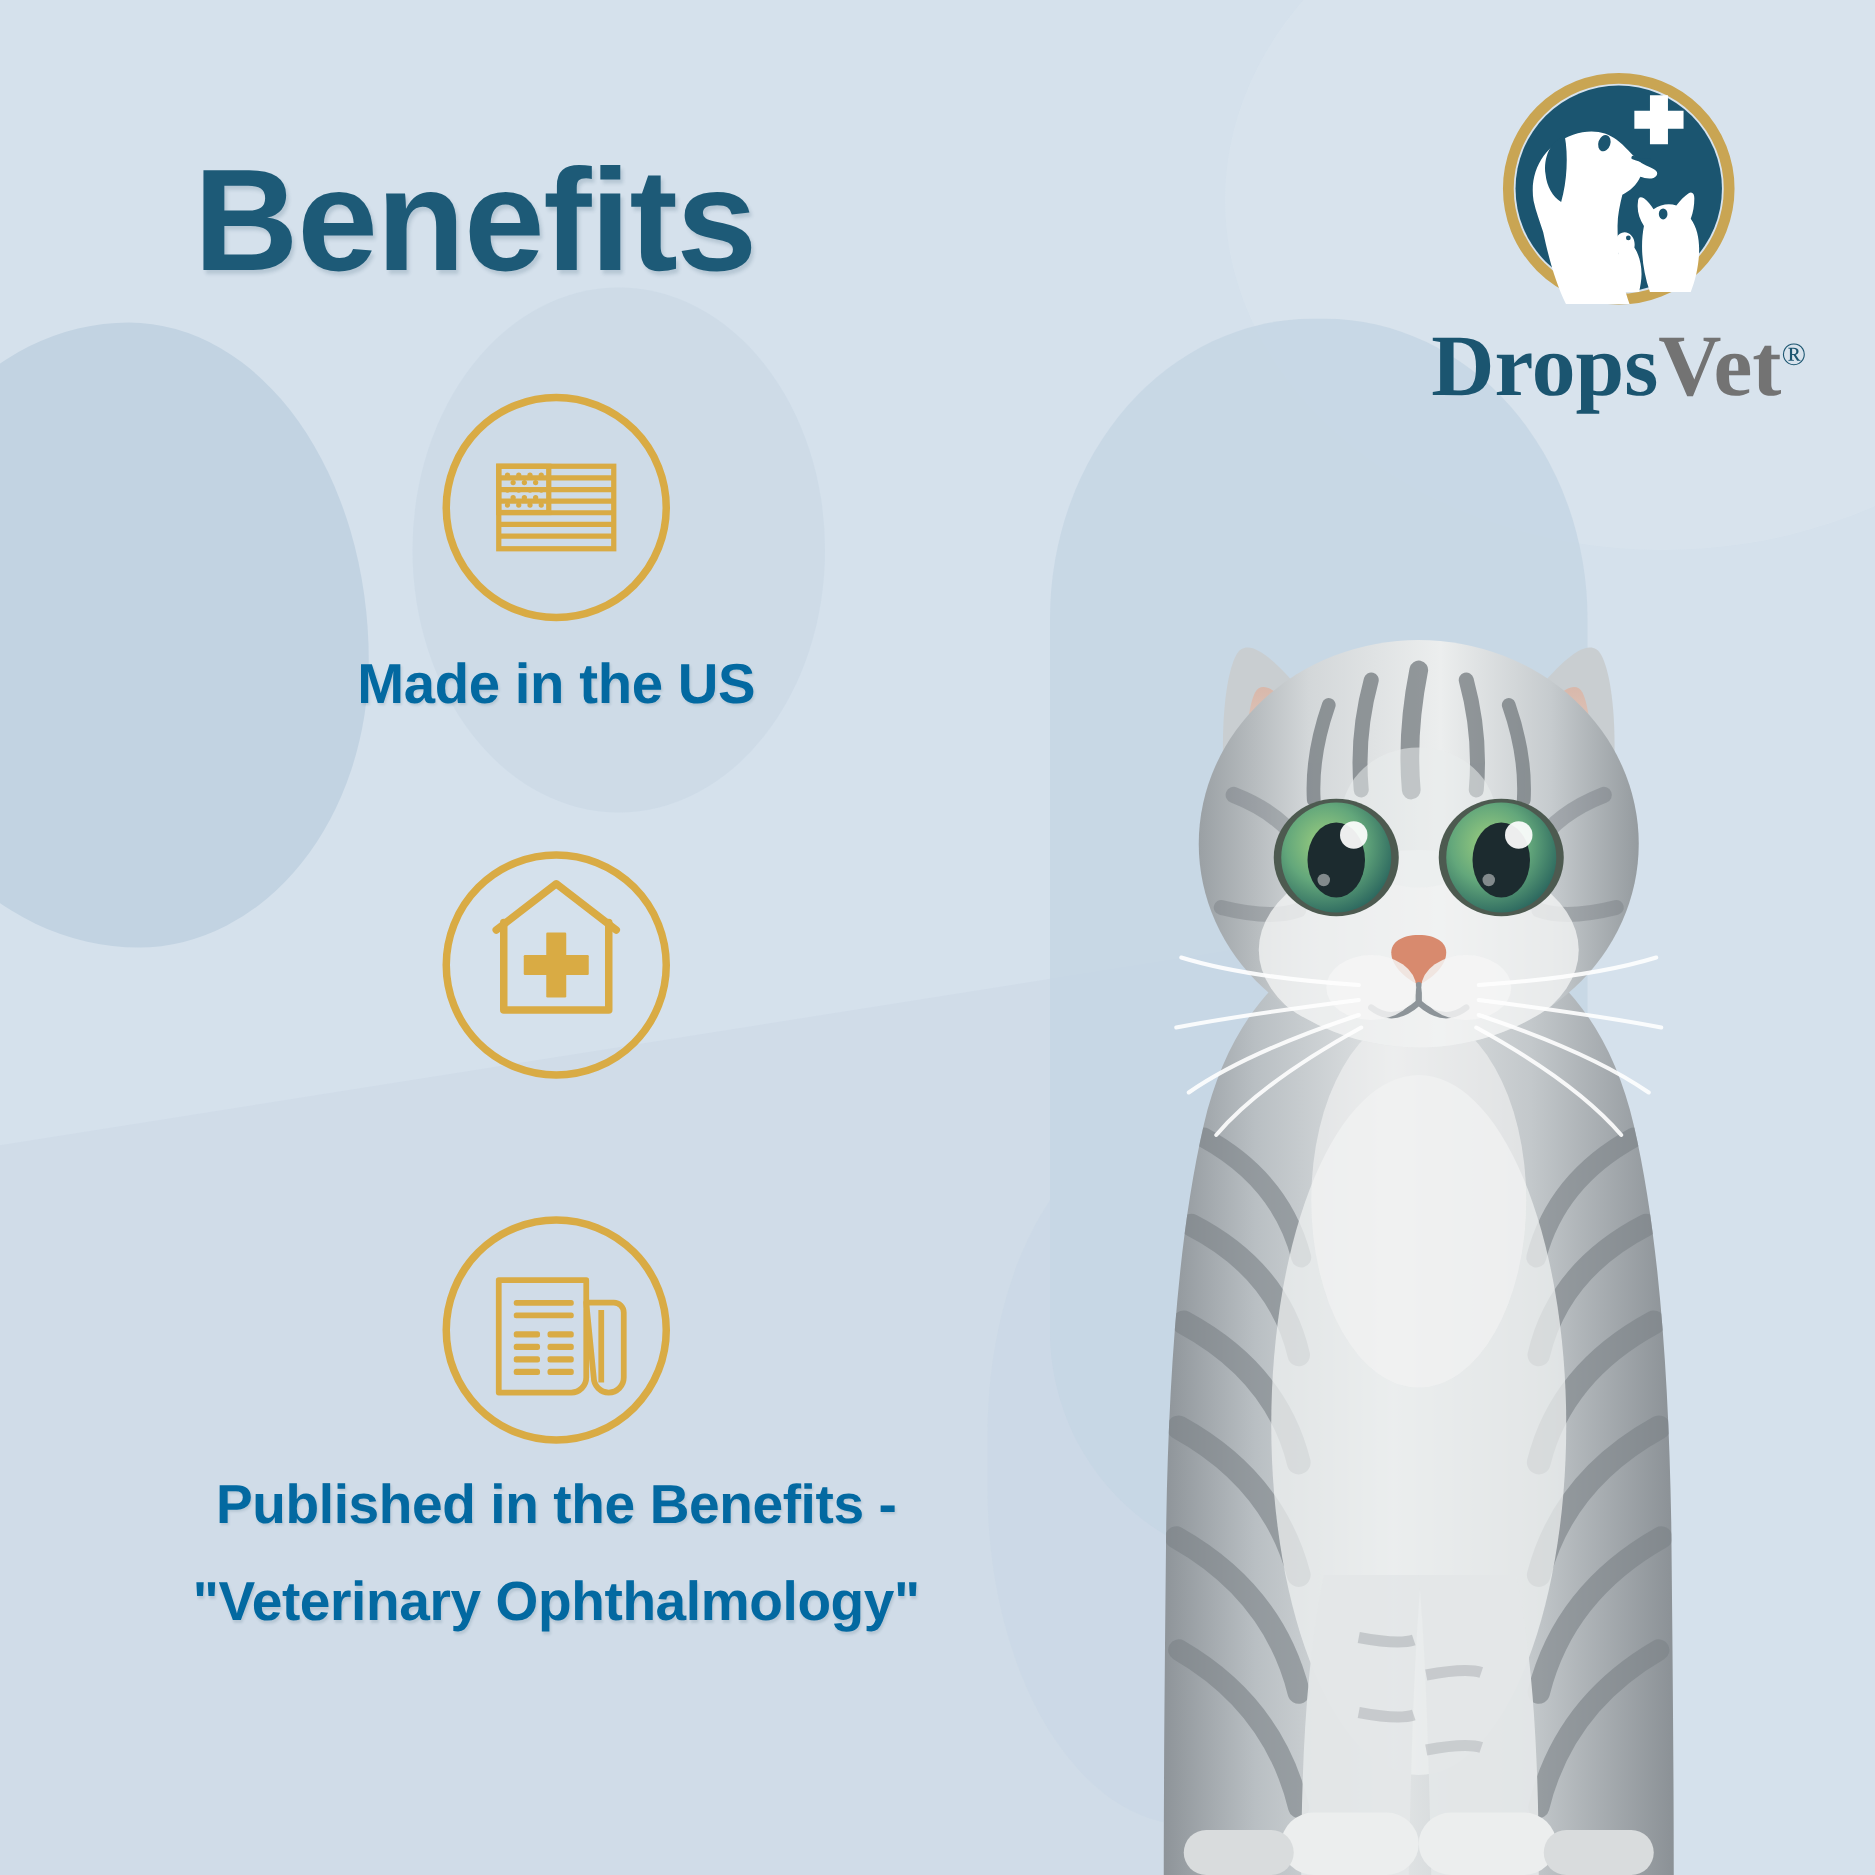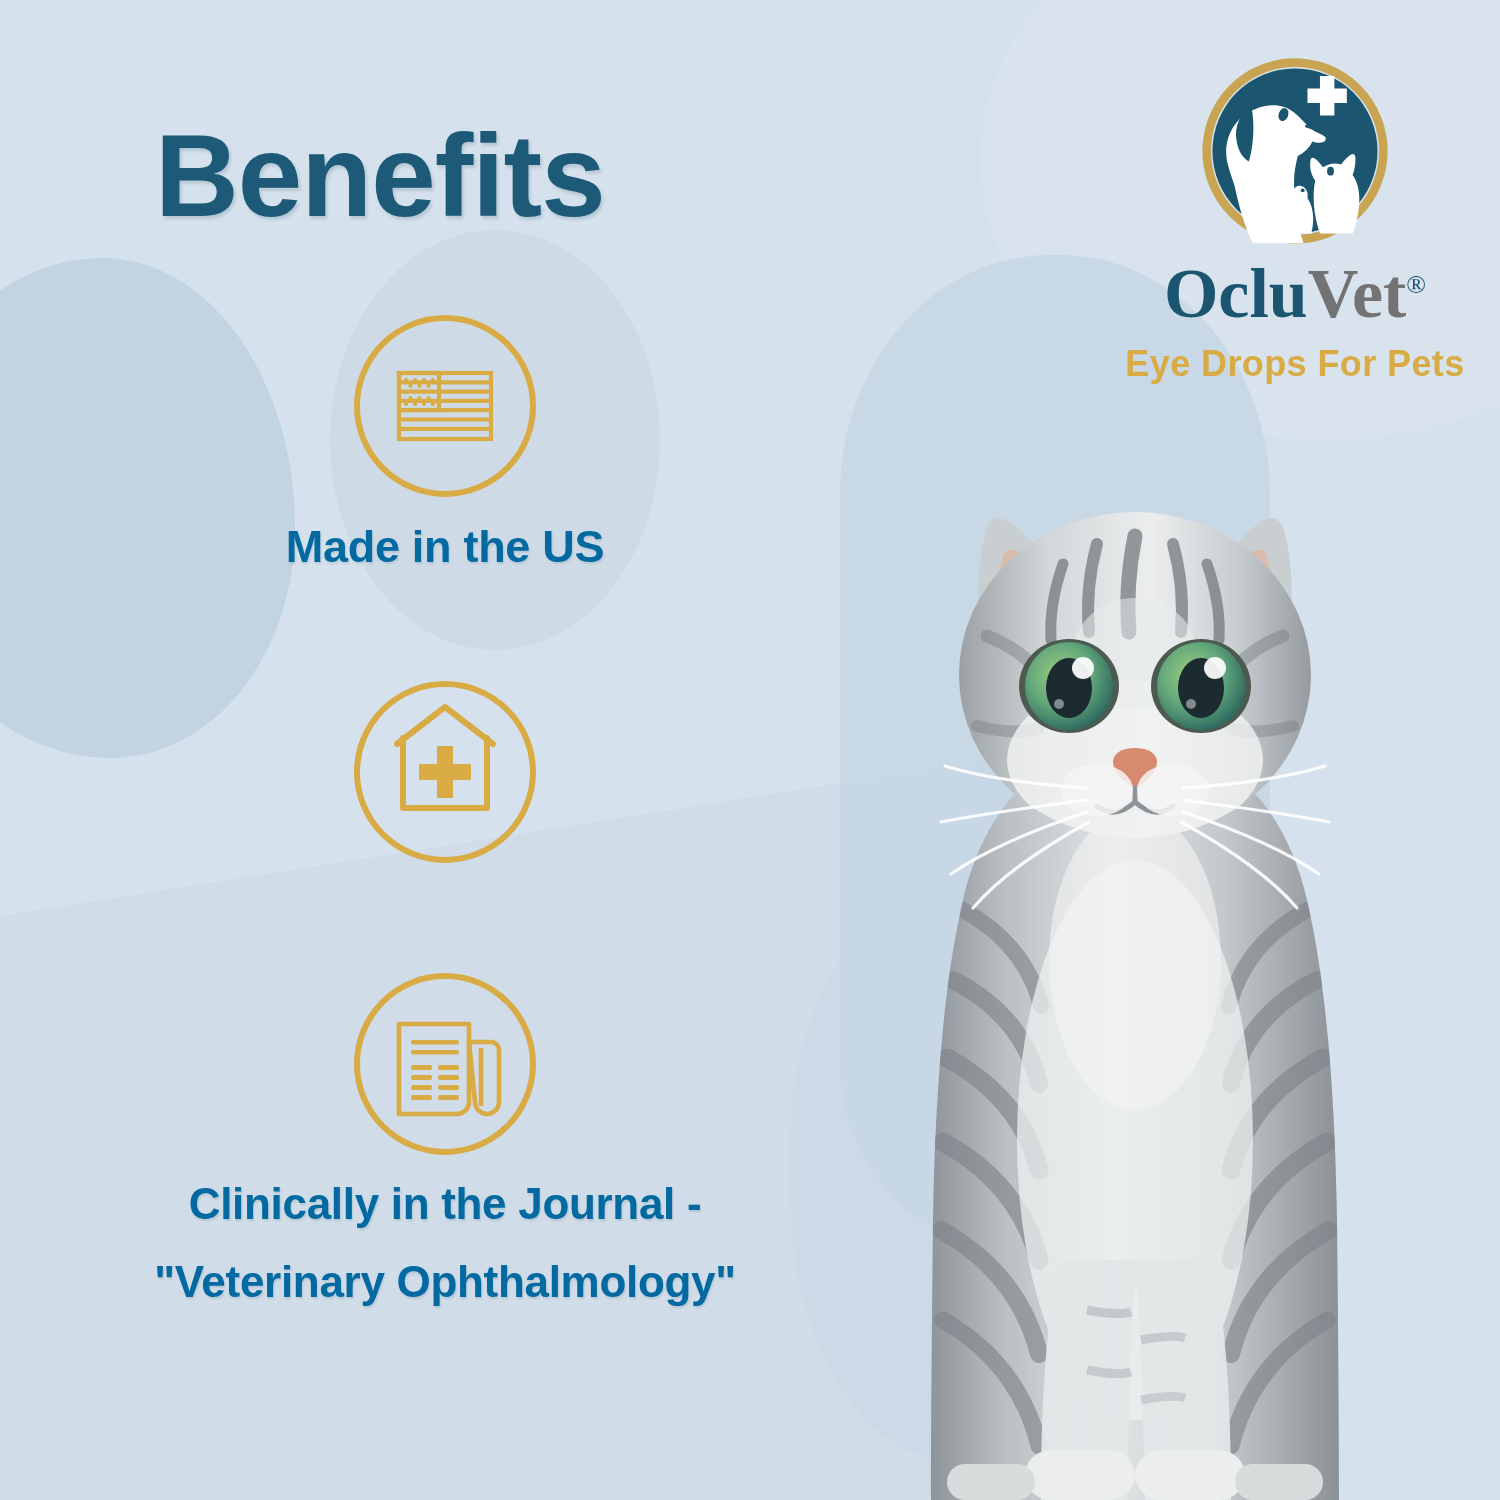--- a/index.html
+++ b/index.html
@@ -273,21 +273,21 @@
           <rect x="89" y="97" width="21" height="5" rx="2"></rect>
           <rect x="62" y="107" width="21" height="5" rx="2"></rect>
           <rect x="89" y="107" width="21" height="5" rx="2"></rect>
           <rect x="62" y="117" width="21" height="5" rx="2"></rect>
           <rect x="89" y="117" width="21" height="5" rx="2"></rect>
           <rect x="62" y="127" width="21" height="5" rx="2"></rect>
           <rect x="89" y="127" width="21" height="5" rx="2"></rect>
         </g>
       </svg>
       <div class="benefit-label">
-        <span class="label-line">Clinically in the Journal -</span>
+        <span class="label-line">Published in the Benefits -</span>
         <span class="label-line">"Veterinary Ophthalmology"</span>
       </div>
     </div>
 
   </div>
 
   <div class="logo-block">
 
     <svg class="logo-badge" viewBox="0 0 200 200">
       <circle cx="100" cy="100" r="92" fill="none" stroke="#c9a553" stroke-width="9"></circle>
@@ -334,24 +334,23 @@
                c-3 -4 -4 -9 -2 -13
                c2 -4 6 -6 10 -4
                c4 2 6 7 5 12
                c4 6 6 14 6 22
                c0 5 -1 10 -2 15 Z" fill="#ffffff"></path>
 
       <circle cx="108" cy="141" r="2" fill="#1b5570"></circle>
     </svg>
 
     <div class="logo-wordmark">
-      <span class="wm-oclu">Oclu</span><span class="wm-vet">Vet</span><span class="wm-reg">®</span>
+      <span class="wm-oclu">Drops</span><span class="wm-vet">Vet</span><span class="wm-reg">®</span>
     </div>
 
-    <div class="logo-tagline">Eye Drops For Pets</div>
   </div>
 
   <div class="cat-wrap">
     <svg viewBox="0 0 600 1060" preserveAspectRatio="xMidYMax meet">
       <defs>
         <linearGradient id="furBody" x1="0" y1="0" x2="1" y2="0">
           <stop offset="0%" stop-color="#8e9499"></stop>
           <stop offset="18%" stop-color="#b9bfc3"></stop>
           <stop offset="45%" stop-color="#e2e5e6"></stop>
           <stop offset="72%" stop-color="#c3c8cb"></stop>

